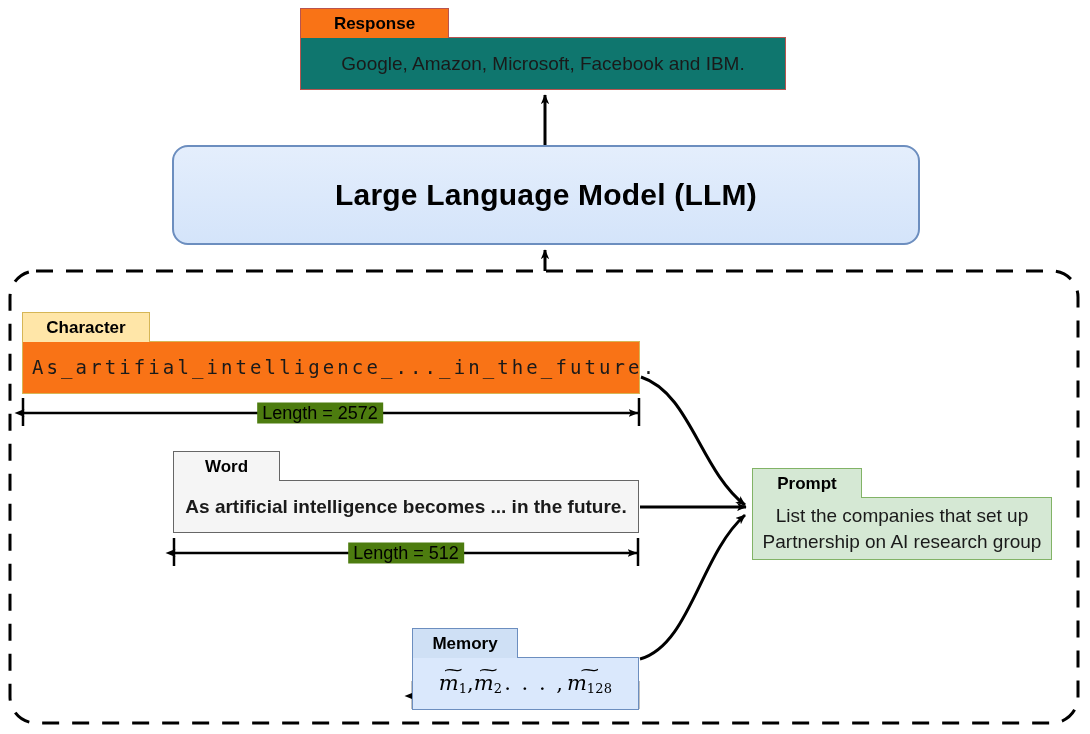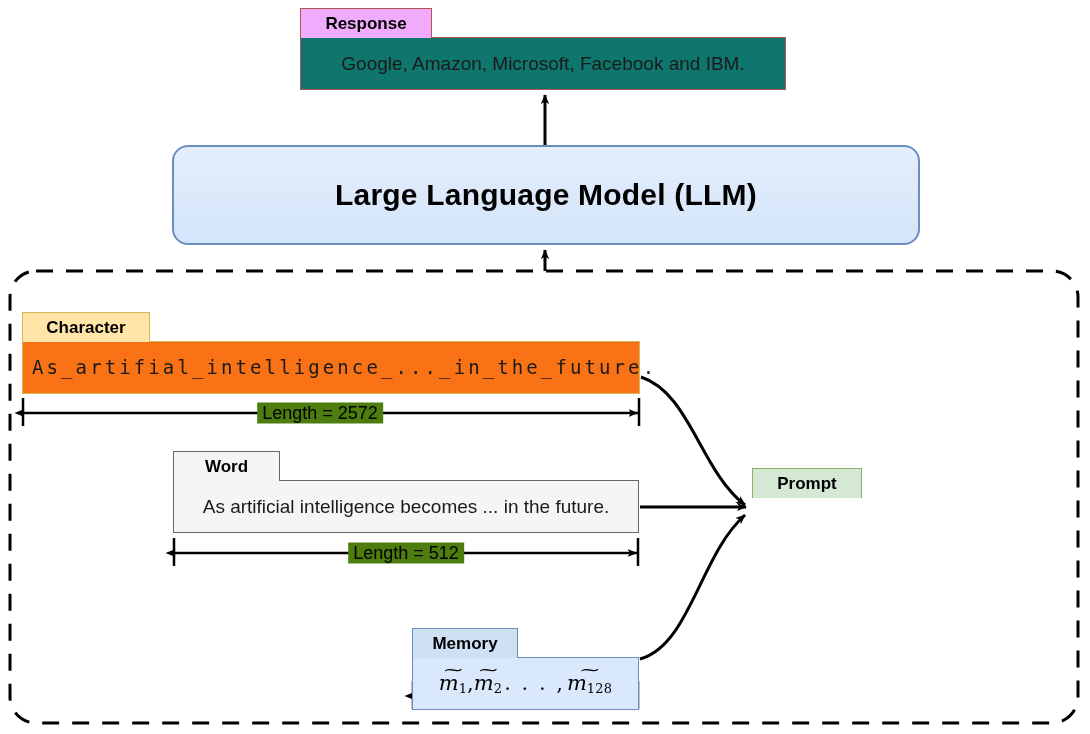--- a/index.html
+++ b/index.html
@@ -43,21 +43,21 @@
     display: flex; align-items: center; justify-content: center;
     border: 1.5px solid #000;
     font-size: 19px; color: #1a1a1a;
     text-align: center;
     line-height: 1.32;
     z-index: 1;
   }
 
   
   #response { left: 300px; top: 8px; width: 486px; height: 82px; }
-  #response .note-tab  { width: 132px; background: #f0abfc; border-color: #b85450; }
+  #response .note-tab  { width: 149px; background: #f97316; border-color: #b85450; }
   #response .note-body { top: 29px; width: 486px; height: 53px; background: #0f766e; border-color: #b85450; }
 
   
   #llm {
     position: absolute;
     left: 172px; top: 145px; width: 748px; height: 100px;
     border: 2px solid #6c8ebf;
     border-radius: 16px;
     background: #dae8fc;
     background: linear-gradient(180deg, #e4eefc 0%, #d4e4fa 100%);
@@ -73,21 +73,21 @@
     top: 29px; width: 618px; height: 53px;
     background: #f97316; border-color: #d6b656;
     font-family: "DejaVu Sans Mono", "Liberation Mono", monospace;
     font-size: 19px; letter-spacing: 3.1px;
     justify-content: flex-start; padding-left: 9px;
   }
 
   
   #word { left: 173px; top: 451px; width: 466px; height: 82px; padding-left: 45px; }
   #word .note-tab  { width: 107px; background: #f5f5f5; border-color: #666666; }
-  #word .note-body { top: 29px; width: 466px; height: 53px; background: #f5f5f5; border-color: #666666; }
+  #word .note-body { top: 29px; width: 466px; height: 53px; background: #f5f5f5; border-color: #666666; font-weight: bold; }
 
   
   #memory { left: 412px; top: 628px; width: 227px; height: 82px; }
   #memory .note-tab  { width: 106px; background: #cfe0f5; border-color: #6c8ebf; }
   #memory .note-body { top: 29px; width: 227px; height: 53px; background: #dae8fc; border-color: #6c8ebf; }
   .mathline {
     font-family: "DejaVu Serif", "Liberation Serif", serif;
     font-size: 21px; color: #000; white-space: nowrap;
   }
   .mvar { font-style: italic; position: relative; display: inline-block; }
@@ -186,15 +186,21 @@
   <div class="note" id="memory">
     <div class="note-tab">Memory</div>
     <div class="note-body">
       <span class="mathline"><span class="mvar"><span class="tld">~</span><span>m</span><span class="msub">1</span></span><span>,</span><span class="mvar"><span class="tld">~</span><span>m</span><span class="msub">2</span></span><span class="mdots">. . . ,</span><span class="mvar"><span class="tld">~</span><span>m</span><span class="msub">128</span></span></span>
     </div>
   </div>
   <div class="dim-label" style="left:525px; top:696px;">Length = 128</div>
 
   <div class="note" id="prompt">
     <div class="note-tab">Prompt</div>
+    <div class="note-body">
+      <div>
+        <div>List the companies that set up</div>
+        <div>Partnership on AI research group</div>
+      </div>
+    </div>
   </div>
 
 </div>
 
 </body></html>

